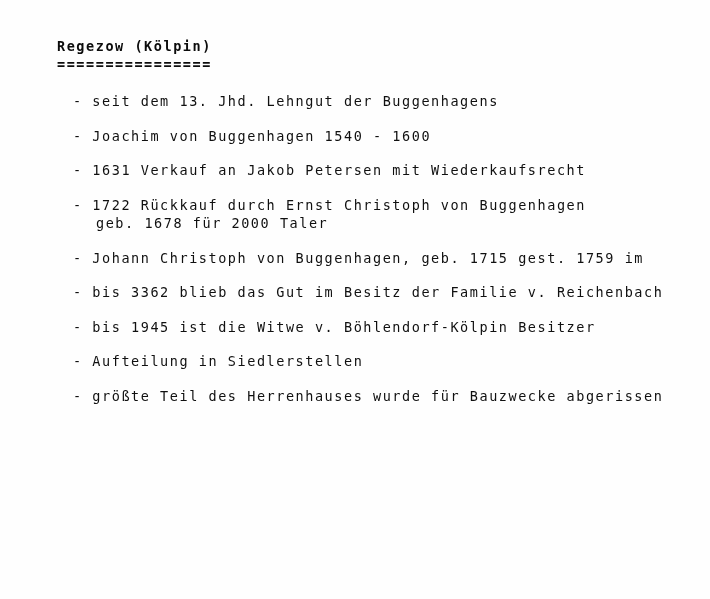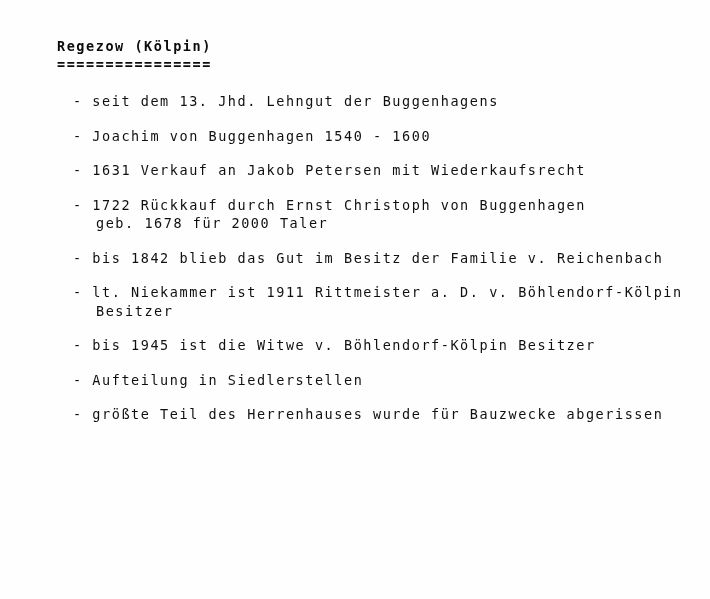--- a/index.html
+++ b/index.html
@@ -92,27 +92,24 @@
           <div class="entry-line">- Joachim von Buggenhagen 1540 - 1600</div>
         </li>
         <li class="entry">
           <div class="entry-line">- 1631 Verkauf an Jakob Petersen mit Wiederkaufsrecht</div>
         </li>
         <li class="entry">
           <div class="entry-line">- 1722 Rückkauf durch Ernst Christoph von Buggenhagen</div>
           <div class="entry-line cont">geb. 1678 für 2000 Taler</div>
         </li>
         <li class="entry">
+          <div class="entry-line">- Johann Christoph von Buggenhagen, geb. 1715 gest. 1759 im</div>
         </li>
         <li class="entry">
-          <div class="entry-line">- bis 1842 blieb das Gut im Besitz der Familie v. Reichenbach</div>
-        </li>
-        <li class="entry">
-          <div class="entry-line">- lt. Niekammer ist 1911 Rittmeister a. D. v. Böhlendorf-Kölpin</div>
-          <div class="entry-line cont">Besitzer</div>
+          <div class="entry-line">- bis 3362 blieb das Gut im Besitz der Familie v. Reichenbach</div>
         </li>
         <li class="entry">
           <div class="entry-line">- bis 1945 ist die Witwe v. Böhlendorf-Kölpin Besitzer</div>
         </li>
         <li class="entry">
           <div class="entry-line">- Aufteilung in Siedlerstellen</div>
         </li>
         <li class="entry">
           <div class="entry-line">- größte Teil des Herrenhauses wurde für Bauzwecke abgerissen</div>
         </li>

